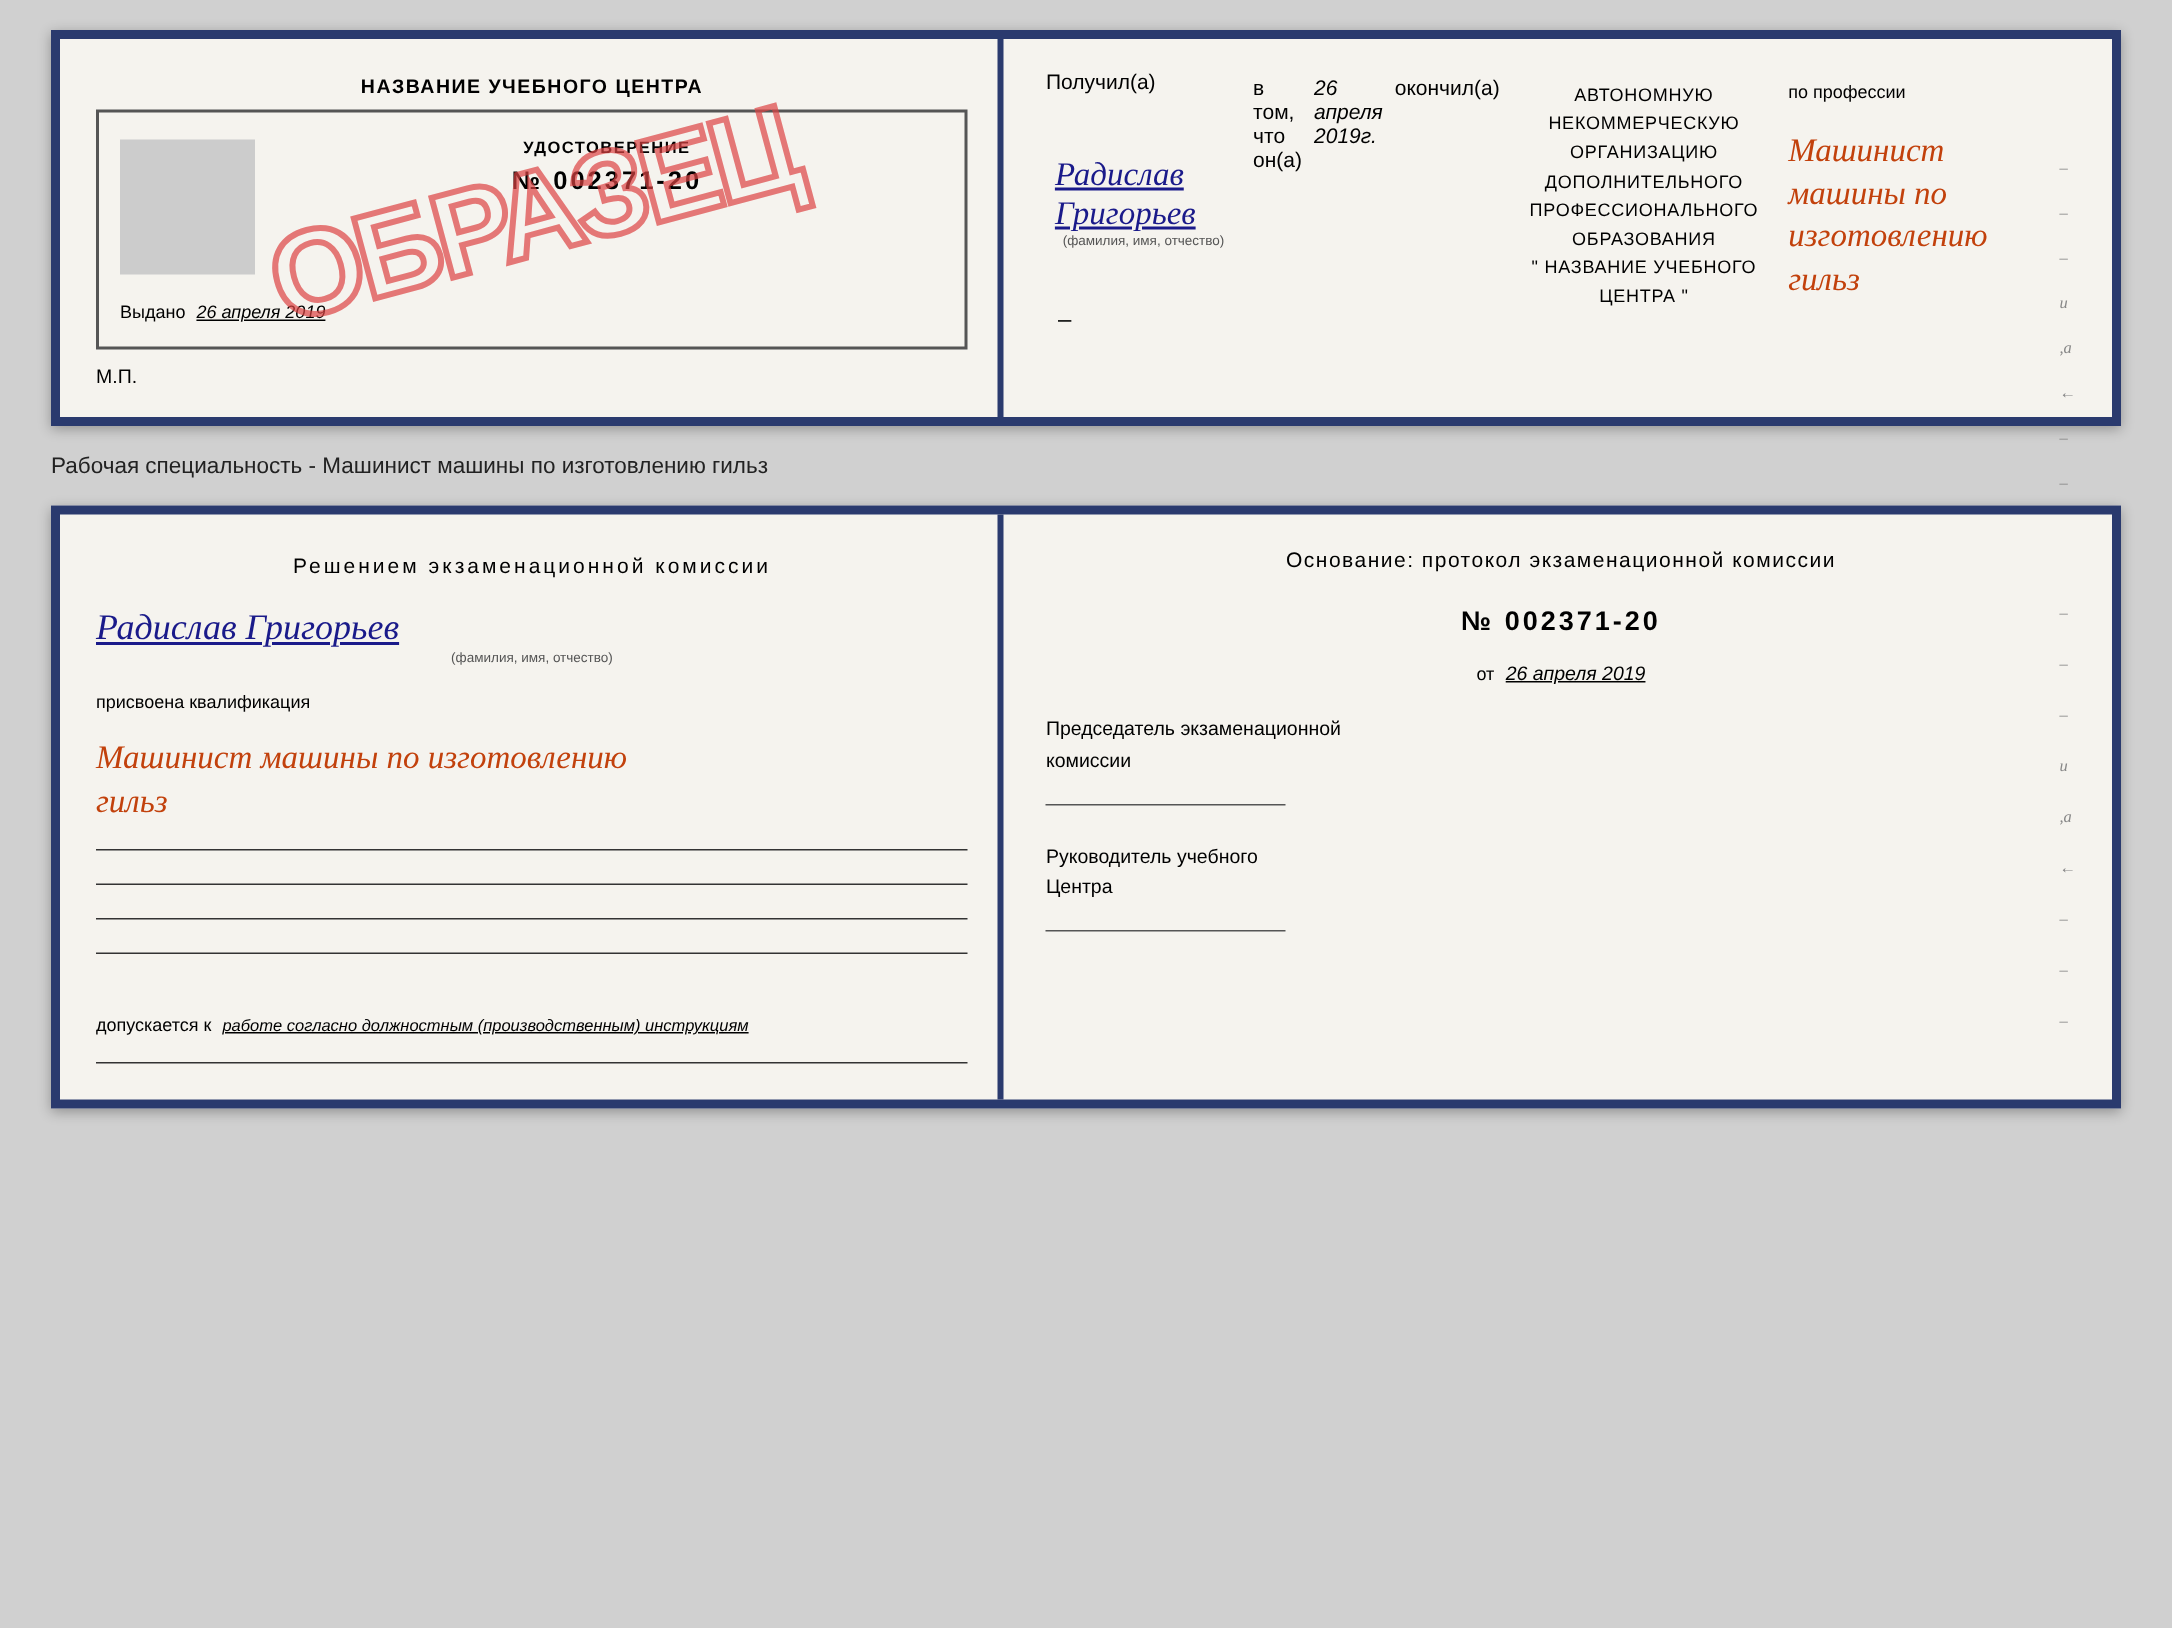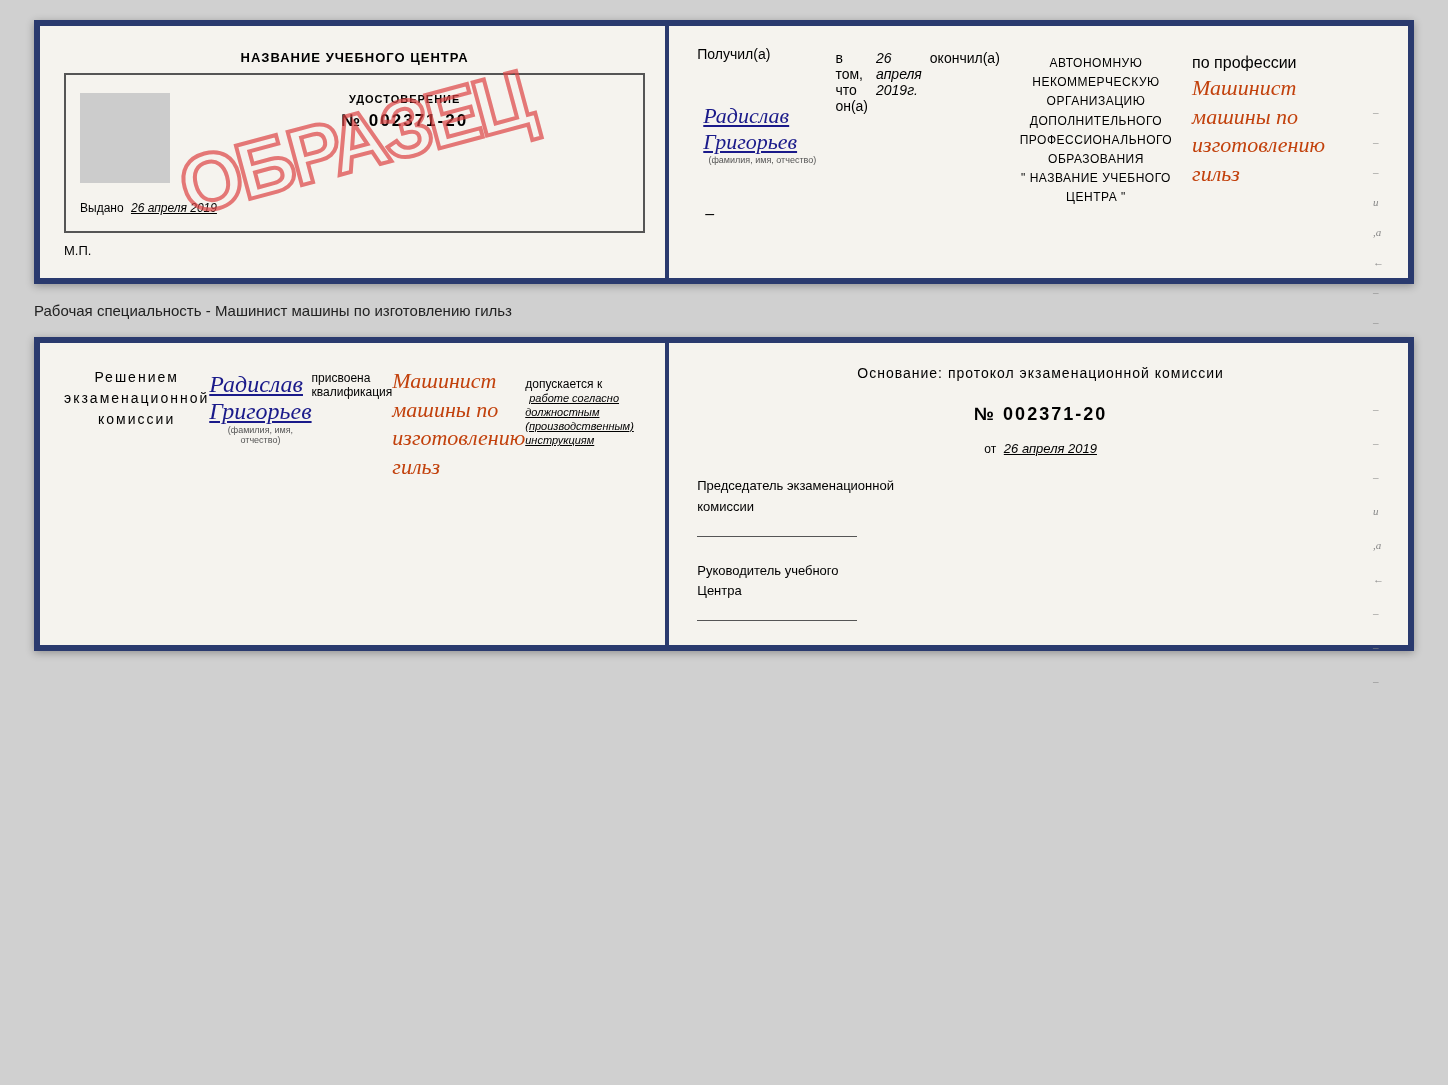--- a/index.html
+++ b/index.html
@@ -165,23 +165,23 @@
       font-family: Arial, sans-serif;
       text-align: center;
       font-size: 12px;
       font-weight: normal;
       letter-spacing: 0.5px;
       line-height: 1.6;
       margin: 8px 0;
     }
 
     .profession-line {
-      font-size: 16px;
-      font-family: Arial, sans-serif;
-      margin-bottom: 2px;
+      font-size: 12px;
+      font-family: Arial, sans-serif;
+      margin-bottom: 18px;
     }
 
     .profession-handwritten {
       font-family: 'Brush Script MT', cursive, 'Times New Roman', serif;
       font-size: 22px;
       color: #c2410c;
       font-style: italic;
       line-height: 1.3;
     }
 
@@ -199,22 +199,22 @@
       text-align: left;
       width: 1380px;
     }
 
     
     .bottom-doc-left {
       width: 46%;
       border-right: 4px solid #2a3a6e;
       padding: 24px 20px 20px 24px;
       display: flex;
-      flex-direction: row;
-      gap: 0;
+      flex-direction: column;
+      gap: 14px;
       position: relative;
     }
 
     .bottom-doc-right {
       width: 54%;
       padding: 20px 24px 20px 28px;
       display: flex;
       flex-direction: column;
       gap: 12px;
       position: relative;
@@ -360,21 +360,21 @@
     <div>
       <div class="profession-handwritten" style="font-size:22px;">Машинист машины по изготовлению</div>
       <div class="profession-handwritten" style="font-size:22px;">гильз</div>
     </div>
 
     <hr class="doc-line">
     <hr class="doc-line">
     <hr class="doc-line">
     <hr class="doc-line">
 
-    <div style="margin-top: 10px; font-size: 12px; font-family: Arial, sans-serif;">
+    <div style="margin-top: 22px; font-size: 12px; font-family: Arial, sans-serif;">
       <span>допускается к</span>
       <span class="admission-line" style="margin-left:4px;">работе согласно должностным (производственным) инструкциям</span>
     </div>
     <hr class="doc-line">
   </div>
 
   <div class="bottom-doc-right">
     <div class="basis-title">Основание: протокол экзаменационной  комиссии</div>
 
     <div style="text-align:center; font-size:18px; font-weight:bold; font-family:Arial,sans-serif; letter-spacing:2px; margin-top:8px;">№  002371-20</div>

